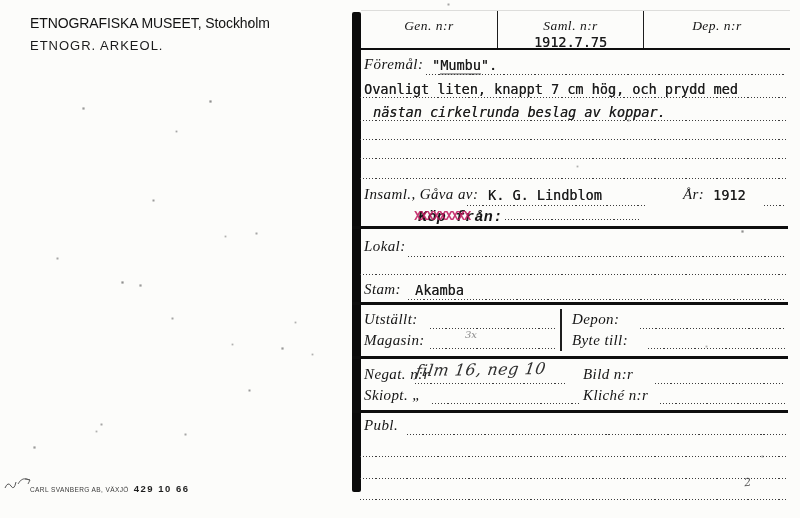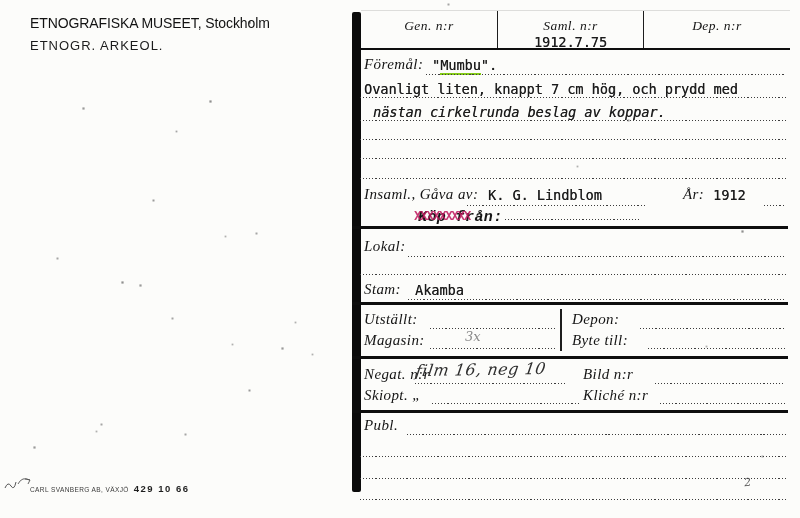--- a/index.html
+++ b/index.html
@@ -35,21 +35,21 @@
   }
   #spine {
     position:absolute; left:0; top:2px; width:9px; height:480px;
     background:#0b0b0b; border-radius:2px;
   }
   .hcell { position:relative; text-align:center; padding-top:5px; }
   .hlbl {
     font-family:"Liberation Serif", serif; font-style:italic; font-size:13.5px;
     color:#141414; letter-spacing:.5px;
   }
-  .underl { border-bottom:2px solid #84cc16; padding-bottom:0px; }
+  .underl { border-bottom:2px solid #a3a3a3; padding-bottom:0px; }
   #noise {
     position:absolute; left:0; top:0; width:1px; height:1px; opacity:.65;
     background:transparent; pointer-events:none;
     box-shadow:
       83px 108px 0 0.6px #666, 176px 131px 0 0.4px #777, 140px 285px 0 0.6px #666,
       225px 236px 0 0.4px #888, 57px 258px 0 0.5px #777, 122px 282px 0 0.6px #555,
       172px 318px 0 0.5px #777, 282px 348px 0 0.6px #666, 232px 344px 0 0.4px #888,
       101px 424px 0 0.5px #777, 34px 447px 0 0.6px #666, 96px 431px 0 0.4px #888,
       185px 434px 0 0.5px #777, 249px 390px 0 0.5px #666, 295px 322px 0 0.4px #888,
       256px 233px 0 0.5px #777, 153px 200px 0 0.5px #666, 312px 354px 0 0.4px #888,
@@ -128,21 +128,21 @@
 
   <span class="lbl" style="left:12px;top:271px;">Stam:</span>
   <span class="typ" style="left:63px;top:272px;">Akamba</span>
   <div class="dot" style="left:56px;top:288px;width:378px;"></div>
 
   <div class="rule" style="top:292px;"></div>
 
   <span class="lbl" style="left:12px;top:301px;">Utställt:</span>
   <div class="dot" style="left:78px;top:317px;width:125px;"></div>
   <span class="lbl" style="left:12px;top:322px;">Magasin:</span>
-  <span style="position:absolute;left:113px;top:319px;font-family:'DejaVu Serif',serif;font-style:italic;font-size:13px;color:#8a8a8a;">3x</span>
+  <span style="position:absolute;left:113px;top:319px;font-family:'DejaVu Serif',serif;font-style:italic;font-size:10px;color:#8a8a8a;">3x</span>
   <div class="dot" style="left:78px;top:337px;width:125px;"></div>
 
   <div style="position:absolute;left:208px;top:299px;width:1.5px;height:42px;background:#1d1d1d;"></div>
 
   <span class="lbl" style="left:220px;top:301px;">Depon:</span>
   <div class="dot" style="left:288px;top:317px;width:146px;"></div>
   <span class="lbl" style="left:220px;top:322px;">Byte till:</span>
   <div class="dot" style="left:296px;top:337px;width:138px;"></div>
 
   <div class="rule" style="top:346px;"></div>

